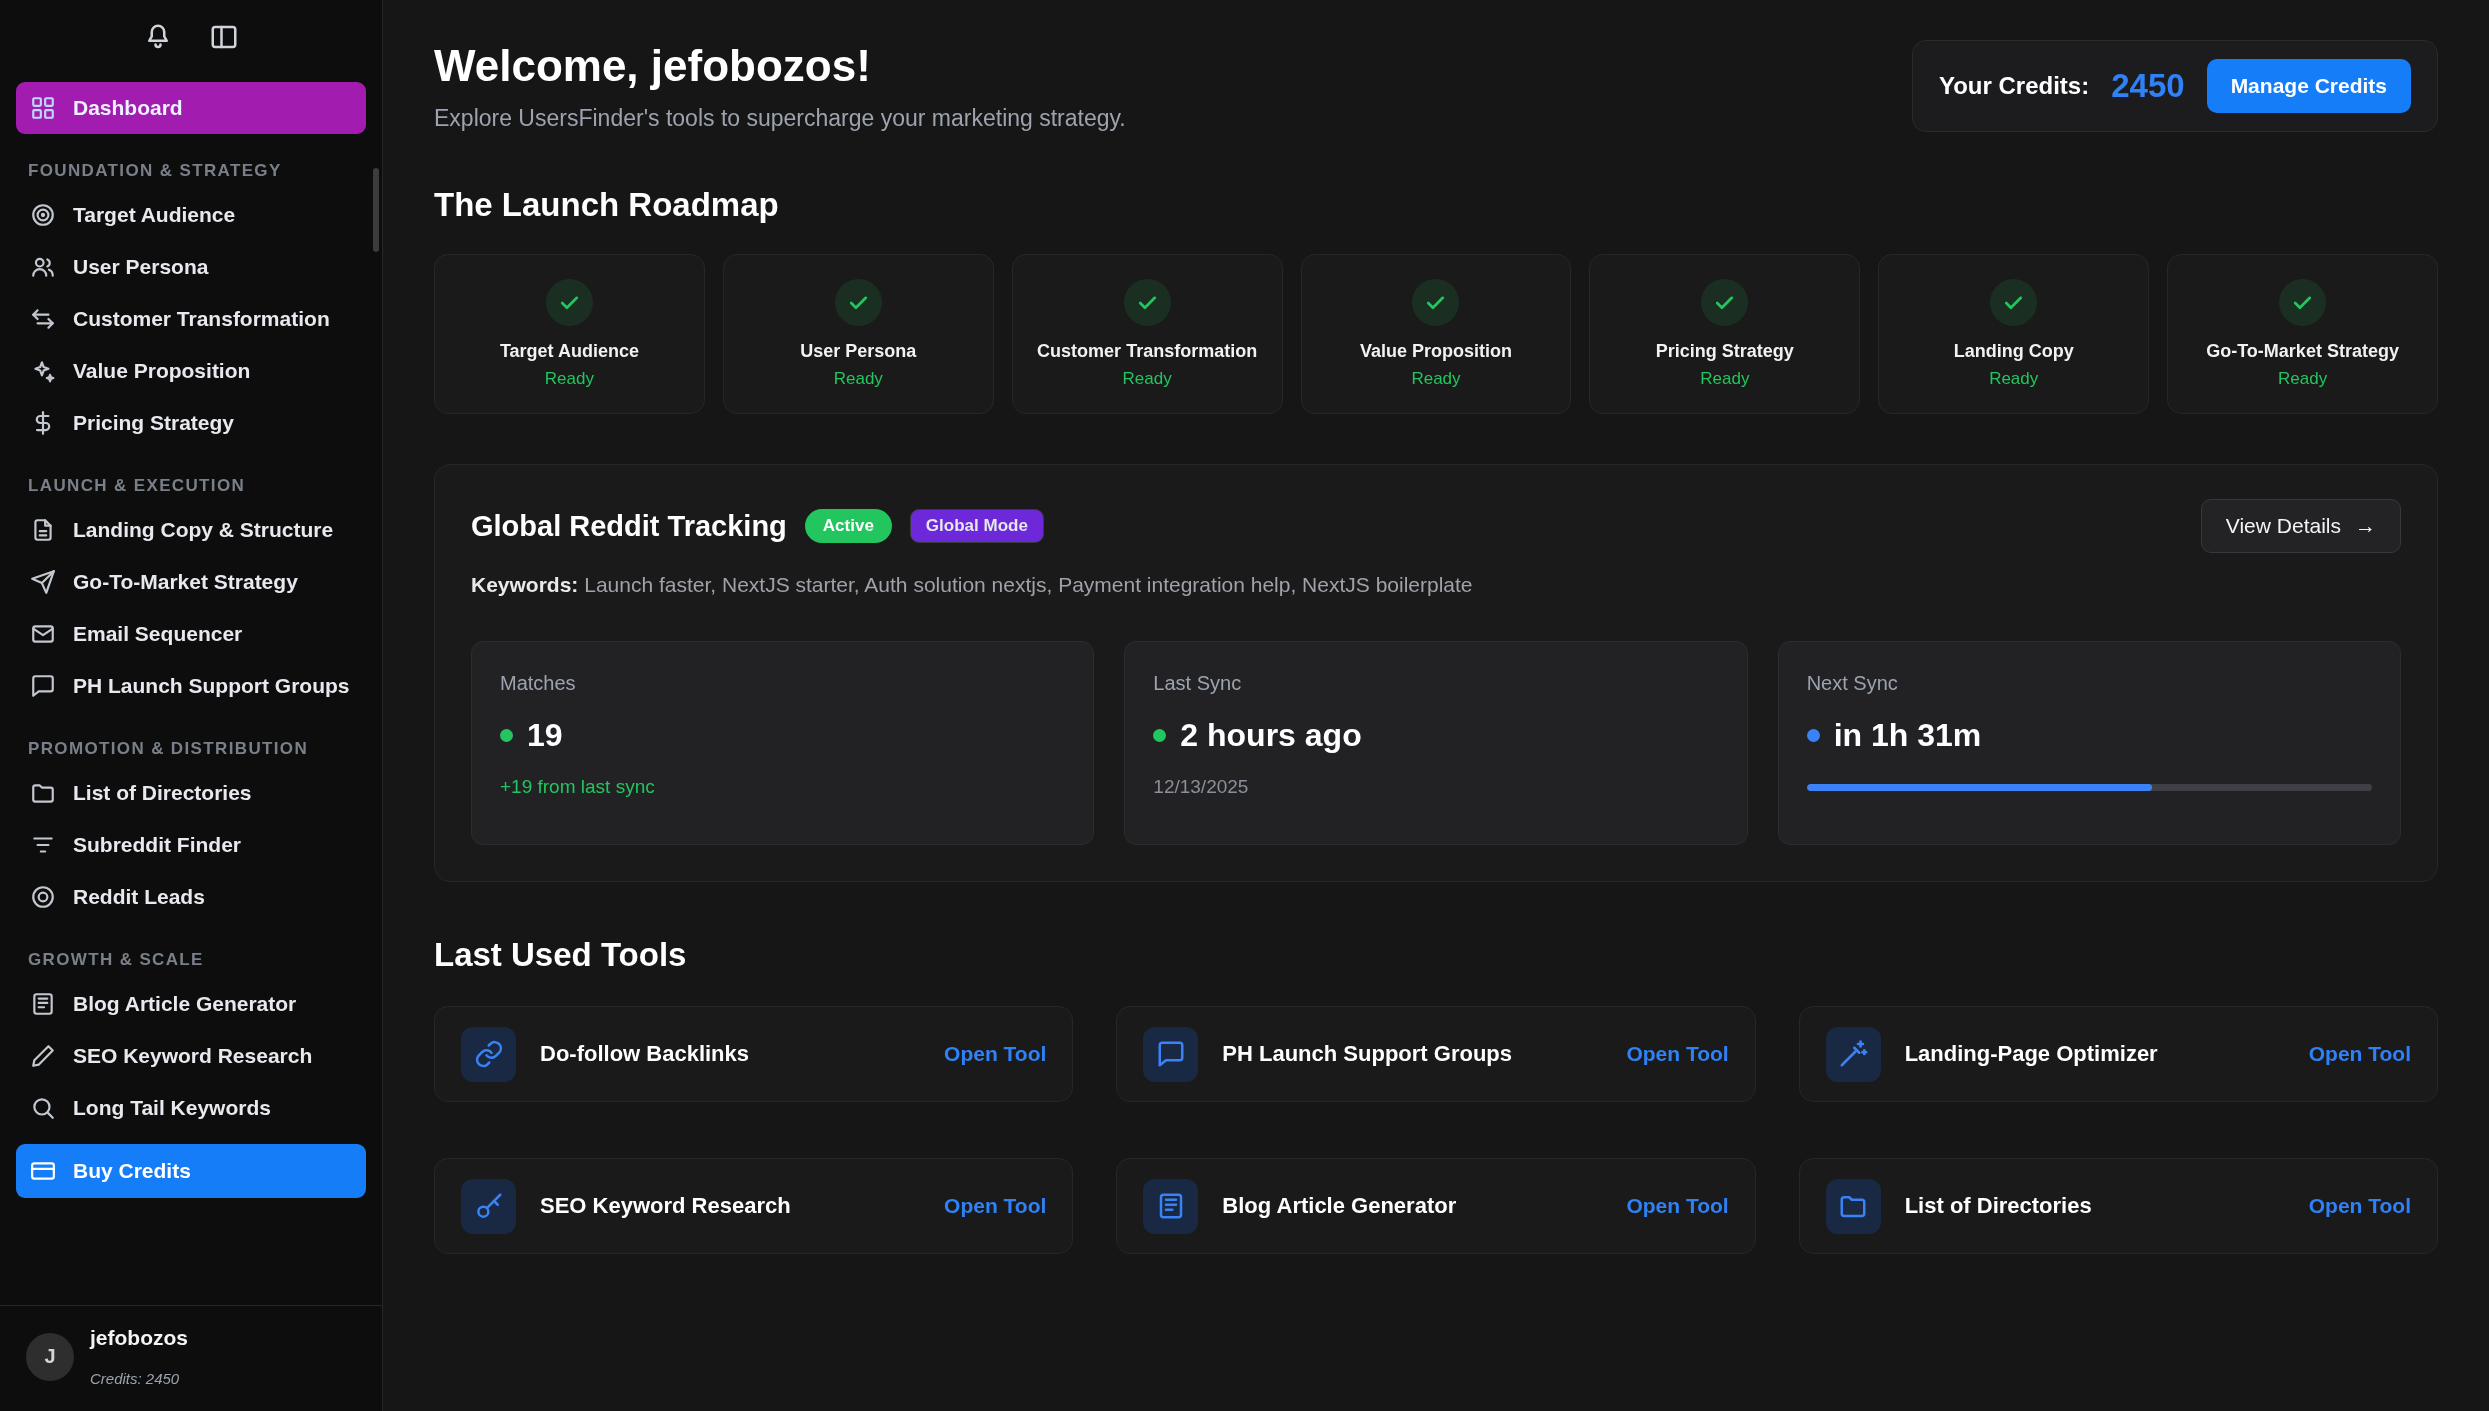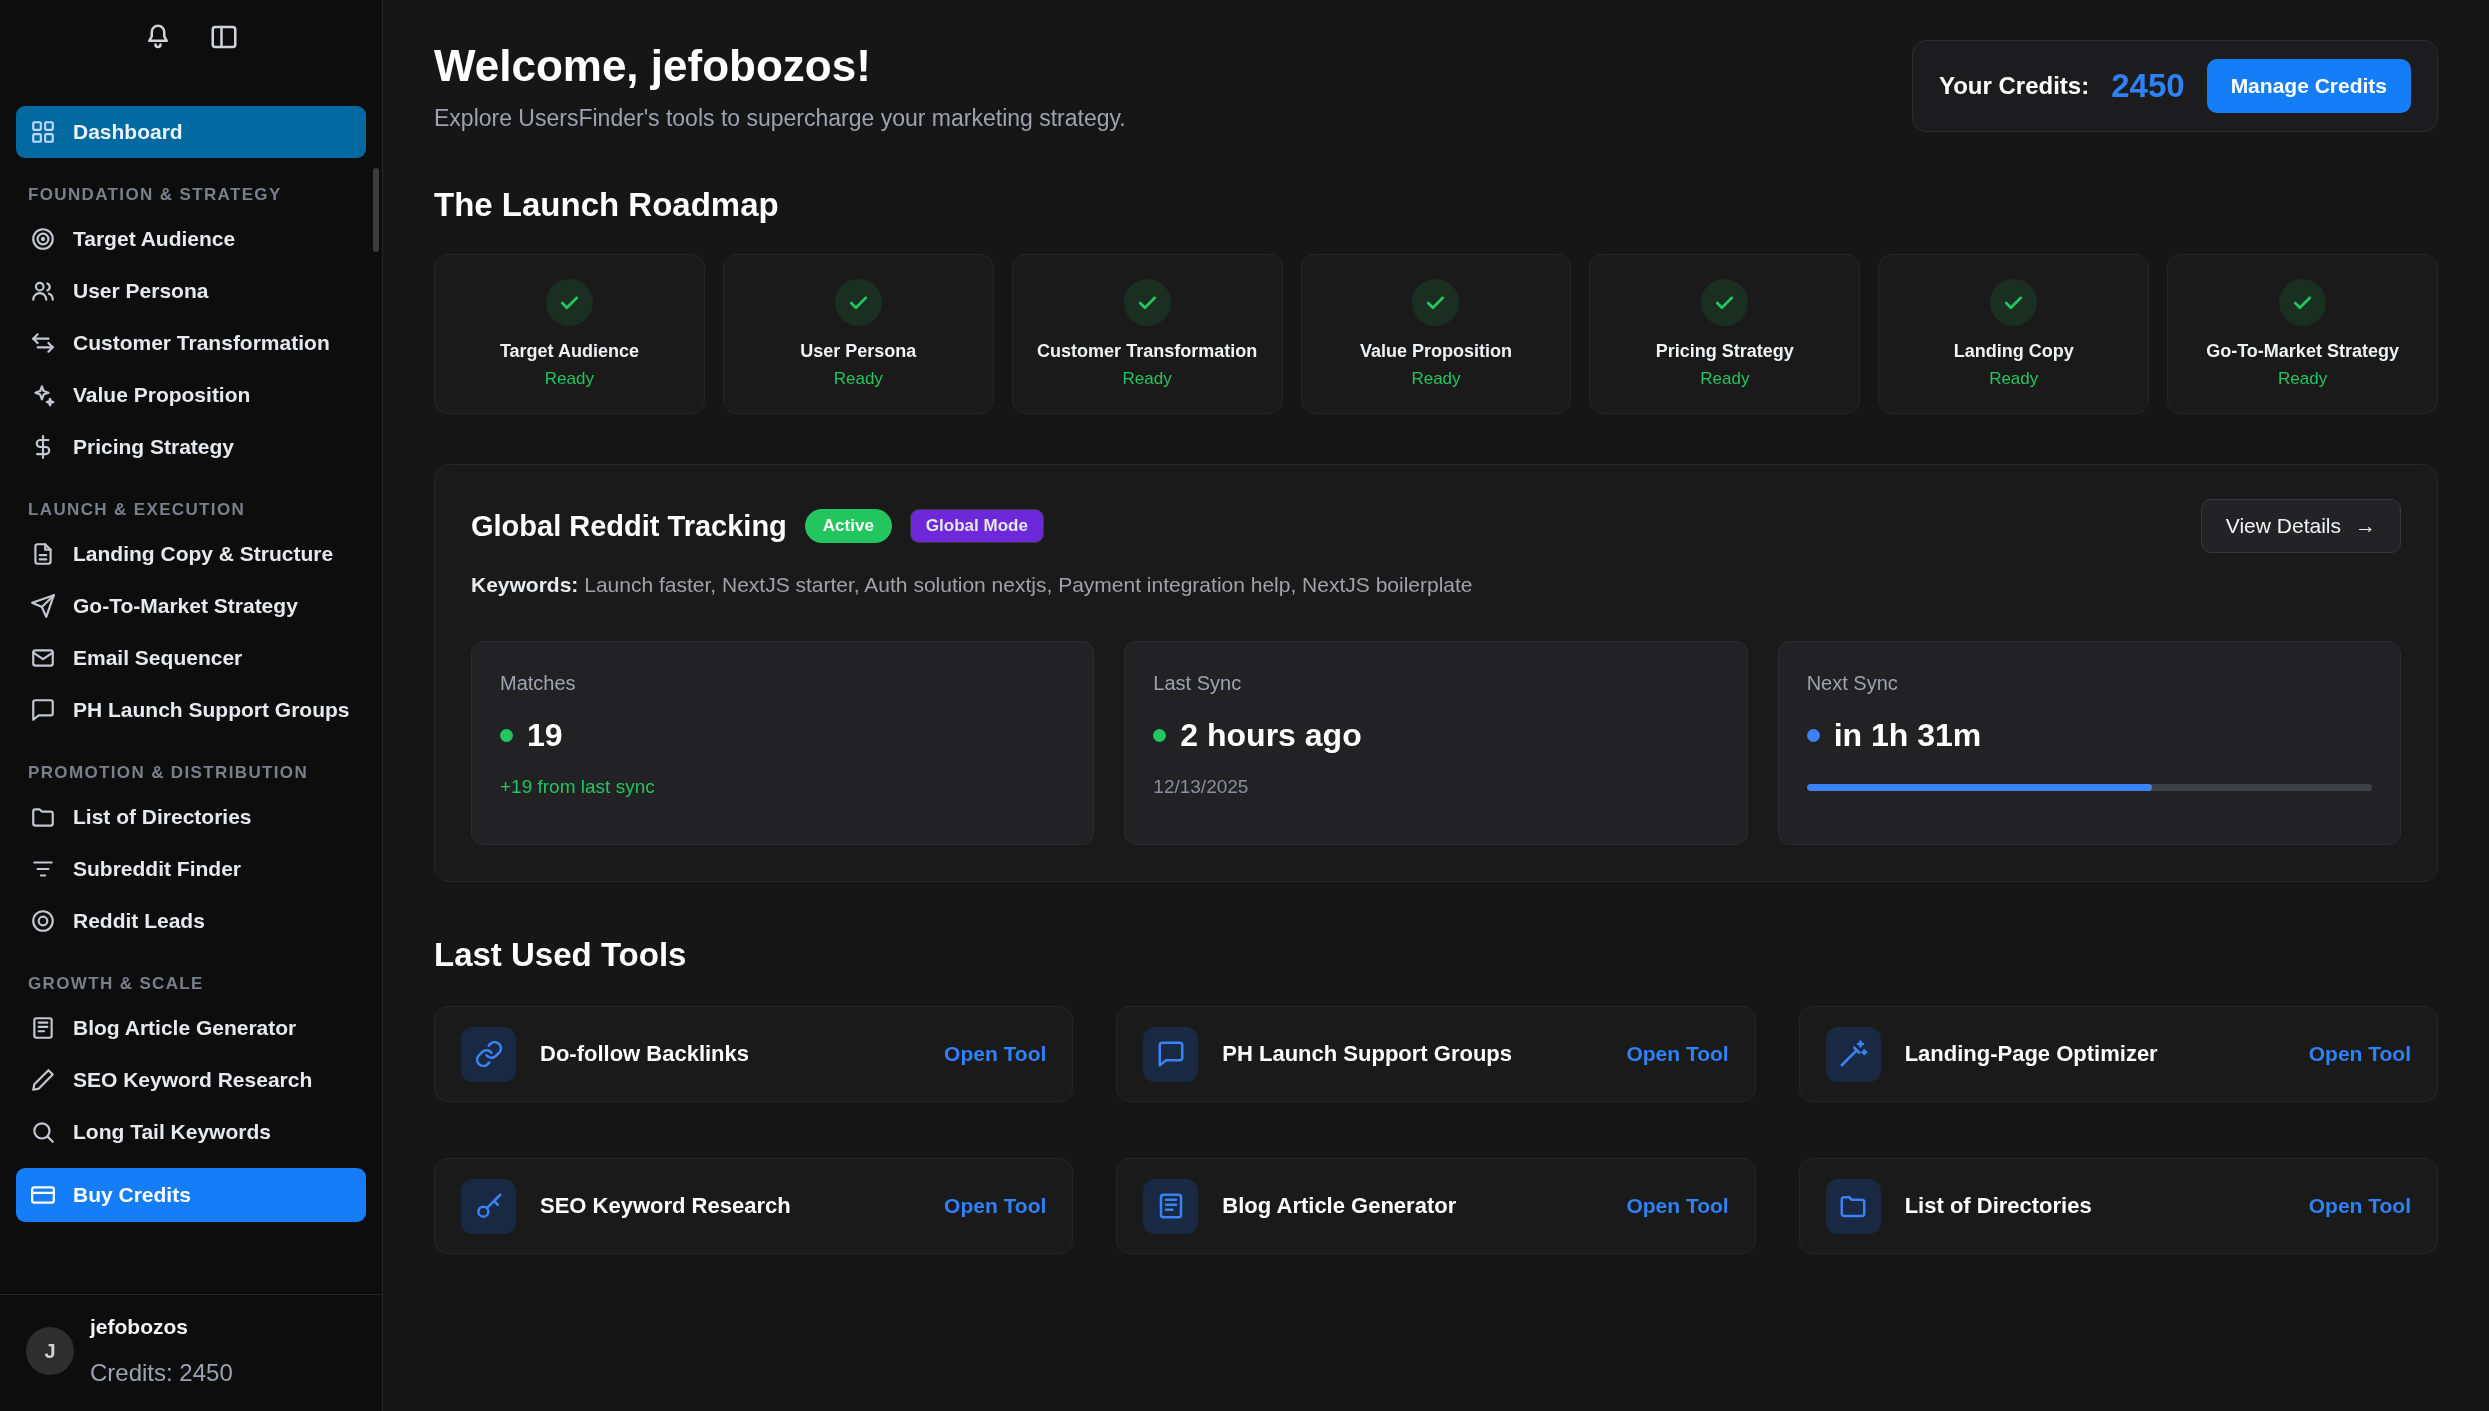--- a/index.html
+++ b/index.html
@@ -18,31 +18,31 @@
   .logo { color:#2f81f7; font-size:36px; font-weight:bold; text-align:center; padding-top:28px; letter-spacing:.5px;}
   .side-icons { display:flex; justify-content:center; gap:36px; margin-top:22px; color:#cfd3da; }
   .sicon svg { width:30px; height:30px; fill:none; stroke:currentColor; stroke-width:2; stroke-linecap:round; stroke-linejoin:round; cursor:pointer;}
   .nav { flex:1; overflow:hidden; padding:26px 16px 0; }
   .side-item {
     height:52px; display:flex; align-items:center; gap:17px; padding:0 14px;
     border-radius:9px; color:#e7e9ee; font-size:21px; font-weight:600; cursor:pointer;
   }
   .side-item .icon { display:flex; color:#c3c8d0; }
   .icon svg { width:26px; height:26px; fill:none; stroke:currentColor; stroke-width:2; stroke-linecap:round; stroke-linejoin:round; }
-  .side-item.active { background:#0369a1; color:#eaf3ff;margin-top:24px; }
+  .side-item.active { background:#a21caf; color:#eaf3ff; }
   .side-item.active .icon { color:#bcd9ff; }
   .side-section { color:#7a8089; font-size:17px; font-weight:bold; letter-spacing:.08em; margin:27px 12px 8px; }
   .side-item.buy { background:#157df7; color:#fff; margin-top:10px; height:54px;text-align:center; }
   .side-item.buy .icon { color:#fff; }
   .scroll-thumb { position:absolute; right:3px; top:168px; width:6px; height:84px; background:#3c3c3c; border-radius:3px; }
   .user-block { border-top:1px solid #262626; padding:20px 26px 24px; display:flex; align-items:center; gap:16px; }
   .avatar { width:48px; height:48px; border-radius:50%; background:#2e2e2e; color:#d4d4d4;
     display:flex; align-items:center; justify-content:center; font-size:20px; font-weight:bold; }
   .uname { font-size:21px; font-weight:bold; color:#f3f4f6; }
-  .ucred { font-size:24px; color:#9ca3af; margin-top:20px; }
+  .ucred { font-size:15px; color:#9ca3af; margin-top:20px;font-style:italic; }
 
   
   .main { flex:1; padding:40px 51px 0; overflow:hidden; }
   .header-row { display:flex; justify-content:space-between; align-items:center; }
   .page-title { font-size:44px; font-weight:bold; }
   .page-sub { font-size:23px; color:#9ca3af; margin-top:14px; }
   .credits-card { background:#1c1c1e; border:1px solid #2b2b2e; border-radius:14px;
     padding:18px 26px; display:flex; align-items:center; gap:22px; }
   .credits-label { font-size:24px; font-weight:bold; }
   .credits-value { font-size:33px; font-weight:bold; color:#2f81f7; }

